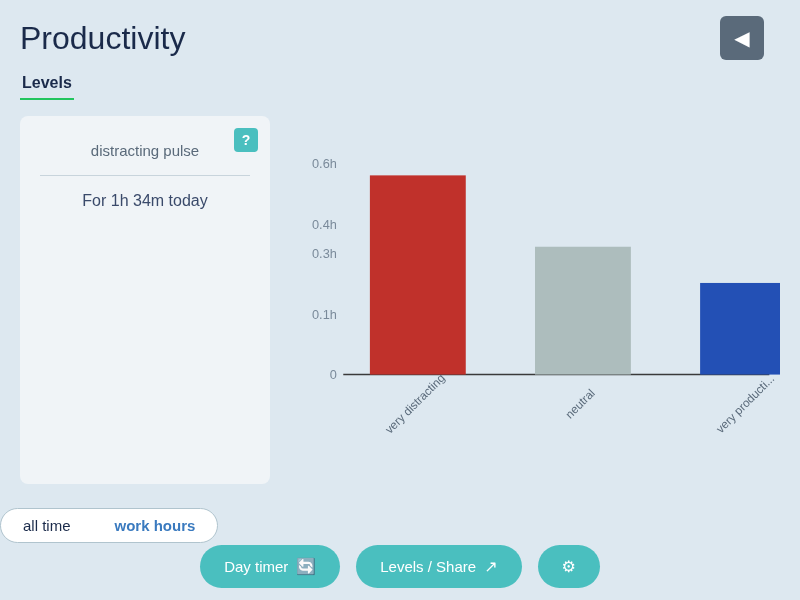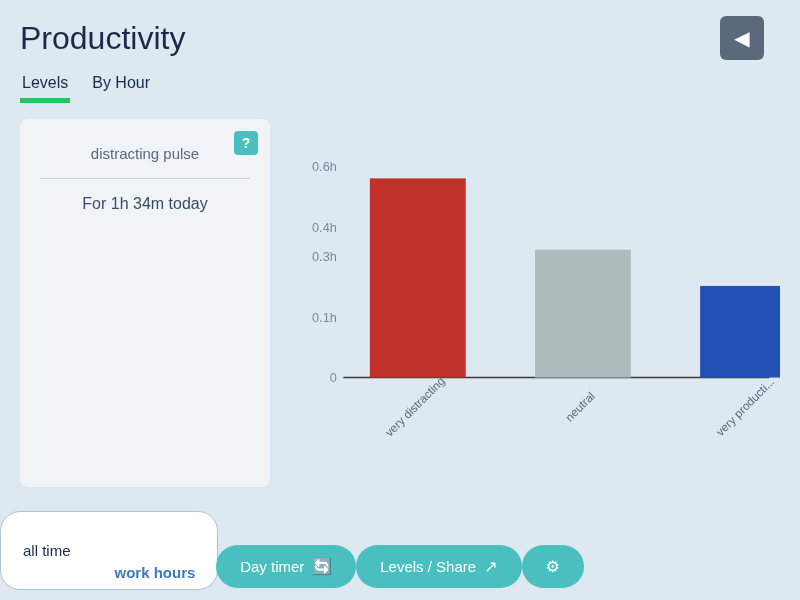--- a/index.html
+++ b/index.html
@@ -52,22 +52,22 @@
 
     .tab {
       font-size: 16px;
       padding: 6px 2px;
       cursor: pointer;
       color: #1a2a4a;
       border-bottom: 2px solid transparent;
     }
 
     .tab.active {
-      font-weight: 400;
-      border-bottom: 5px solid #22c55e;
+      font-weight: 700;
+      border-bottom: 2px solid #22c55e;
     }
 
     .main-content {
       display: flex;
       padding: 16px 20px;
       gap: 20px;
       height: 400px;
     }
 
     .pulse-card {
@@ -160,26 +160,26 @@
       font-size: 15px;
       cursor: pointer;
       border: none;
       background: transparent;
       color: #1a2a4a;
     }
 
     .toggle-btn.active {
       color: #3a7abf;
       font-weight: 600;
-      margin-top: 44px;
     }
 
     .bottom-bar {
       display: flex;
       justify-content: center;
+      gap: 16px;
       padding: 12px 20px;
       position: absolute;
       bottom: 0;
       left: 0;
       right: 0;
     }
 
     .action-btn {
       background: #4abfbf;
       color: white;
@@ -206,23 +206,20 @@
   <div class="header">
     <span class="header-title">Productivity</span>
     <button class="back-btn">
       <span class="back-btn-arrow">◀</span>
     </button>
   </div>
 
   <div class="tabs">
     <div class="tab active">
       <span>Levels</span>
-    </div>
-    <div class="tab">
-      <span>By Hour</span>
     </div>
   </div>
 
   <div class="main-content">
 
     <div class="pulse-card">
       <div class="help-btn">
         <span>?</span>
       </div>
       <div class="pulse-label">distracting pulse</div>

